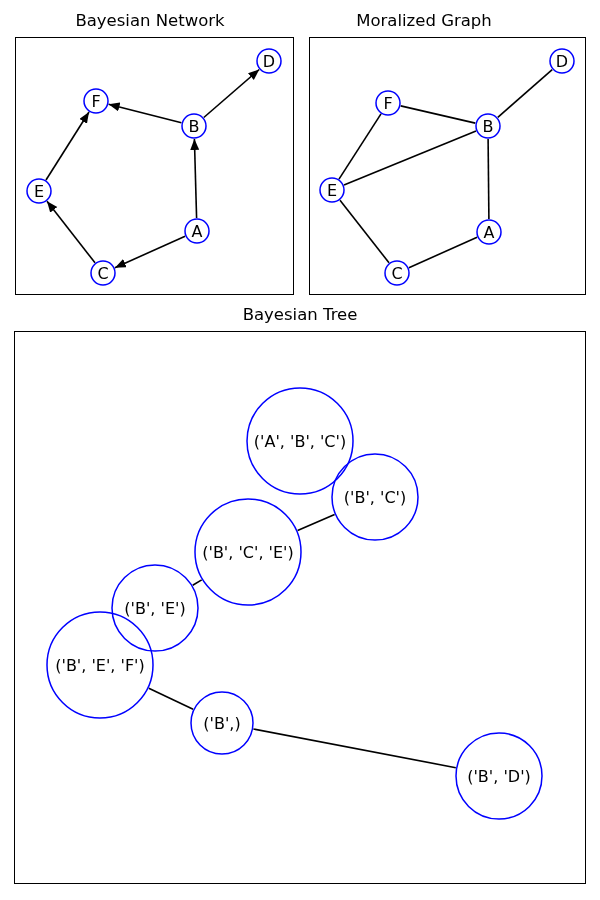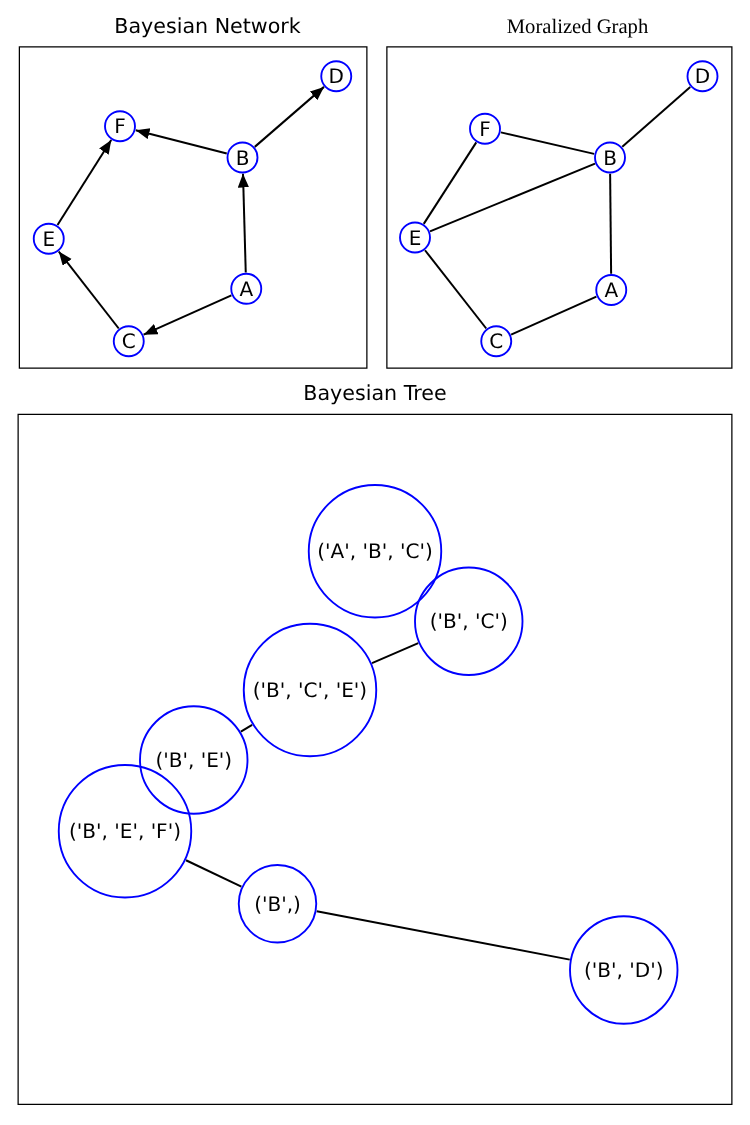--- a/index.html
+++ b/index.html
@@ -38,23 +38,23 @@
   }
   #graph-canvas text {
     font-family: "DejaVu Sans", "Liberation Sans", sans-serif;
   }
 </style>
 </head>
 <body>
 
 <div id="figure">
 
-  <div class="panel-title" id="title-bayesian" style="left: 166px; top: 12px;">Bayesian Network</div>
+  <div class="panel-title" id="title-bayesian" style="left: 150px; top: 12px;">Bayesian Network</div>
 
-  <div class="panel-title" id="title-moralized" style="left: 462px; top: 12px; font-family: Liberation Serif, serif;">Moralized Graph</div>
+  <div class="panel-title" id="title-moralized" style="left: 424px; top: 12px;">Moralized Graph</div>
 
   <div class="panel-title" id="title-junction" style="left: 300px; top: 306px;">Bayesian Tree</div>
 
   <div class="panel-box" id="box-bayesian" style="left: 15px; top: 37px; width: 279px; height: 258px;"></div>
 
   <div class="panel-box" id="box-moralized" style="left: 309px; top: 37px; width: 277px; height: 258px;"></div>
 
   <div class="panel-box" id="box-junction" style="left: 14px; top: 331px; width: 572px; height: 553px;"></div>
 
   <svg id="graph-canvas" viewBox="0 0 600 900">

